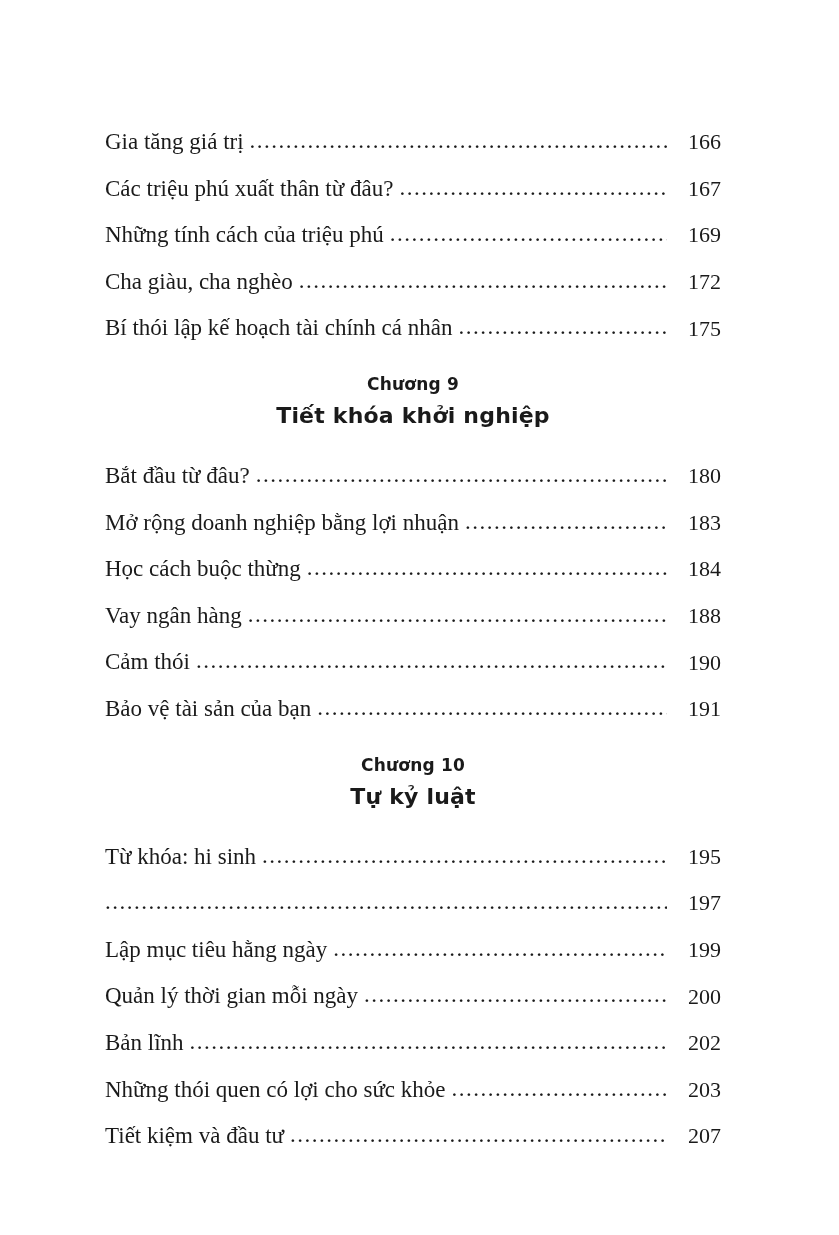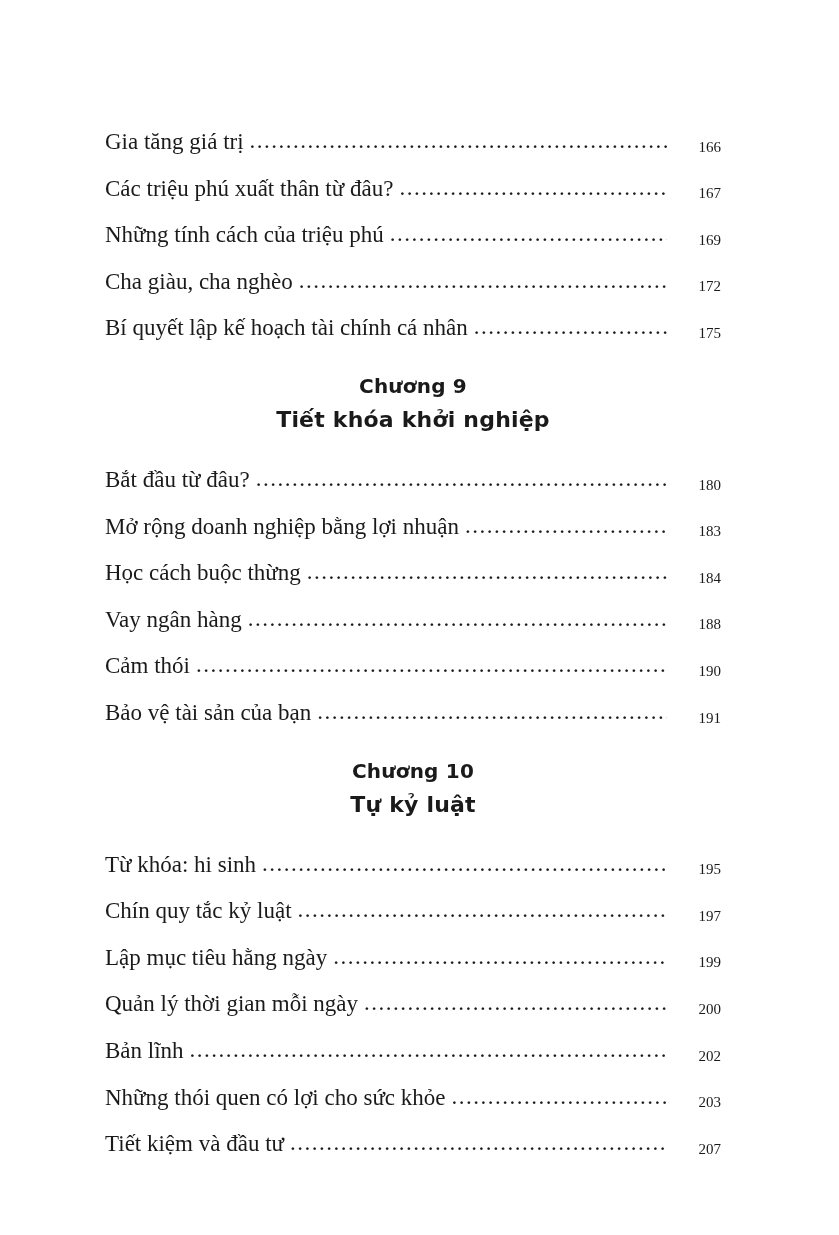--- a/index.html
+++ b/index.html
@@ -42,31 +42,31 @@
     font-size: 23px;
     letter-spacing: 1.5px;
     color: #1a1a1a;
     transform: translateY(-1px);
   }
   .toc-page {
     flex: 0 0 auto;
     padding-left: 8px;
     text-align: right;
     min-width: 46px;
-    font-size: 15px;
+    font-size: 22px;
   }
   .chapter-block {
     text-align: center;
     font-family: "DejaVu Sans", sans-serif;
     font-weight: bold;
     margin-top: 32px;
     margin-bottom: 34px;
   }
   .chapter-number {
-    font-size: 20px;
+    font-size: 17px;
     letter-spacing: 0.2px;
     margin-bottom: 9px;
   }
   .chapter-name {
     font-size: 22px;
     letter-spacing: 0.2px;
   }
   .group {
     margin-top: 0;
   }
@@ -92,21 +92,21 @@
         <span class="toc-title">Những tính cách của triệu phú</span>
         <span class="toc-dots">...................................................................................................</span>
         <span class="toc-page">169</span>
       </div>
       <div class="toc-entry">
         <span class="toc-title">Cha giàu, cha nghèo</span>
         <span class="toc-dots">...................................................................................................</span>
         <span class="toc-page">172</span>
       </div>
       <div class="toc-entry">
-        <span class="toc-title">Bí quyết lập kế hoạch tài chính cá nhân</span>
+        <span class="toc-title">Bí thói lập kế hoạch tài chính cá nhân</span>
         <span class="toc-dots">...................................................................................................</span>
         <span class="toc-page">175</span>
       </div>
     </div>
 
     <div class="chapter-block">
       <div class="chapter-number">Chương 9</div>
       <div class="chapter-name">Tiết khóa khởi nghiệp</div>
     </div>
 
@@ -148,21 +148,20 @@
       <div class="chapter-name">Tự kỷ luật</div>
     </div>
 
     <div class="group">
       <div class="toc-entry">
         <span class="toc-title">Từ khóa: hi sinh</span>
         <span class="toc-dots">...................................................................................................</span>
         <span class="toc-page">195</span>
       </div>
       <div class="toc-entry">
-        <span class="toc-title">Chín quy tắc kỷ luật</span>
         <span class="toc-dots">...................................................................................................</span>
         <span class="toc-page">197</span>
       </div>
       <div class="toc-entry">
         <span class="toc-title">Lập mục tiêu hằng ngày</span>
         <span class="toc-dots">...................................................................................................</span>
         <span class="toc-page">199</span>
       </div>
       <div class="toc-entry">
         <span class="toc-title">Quản lý thời gian mỗi ngày</span>

